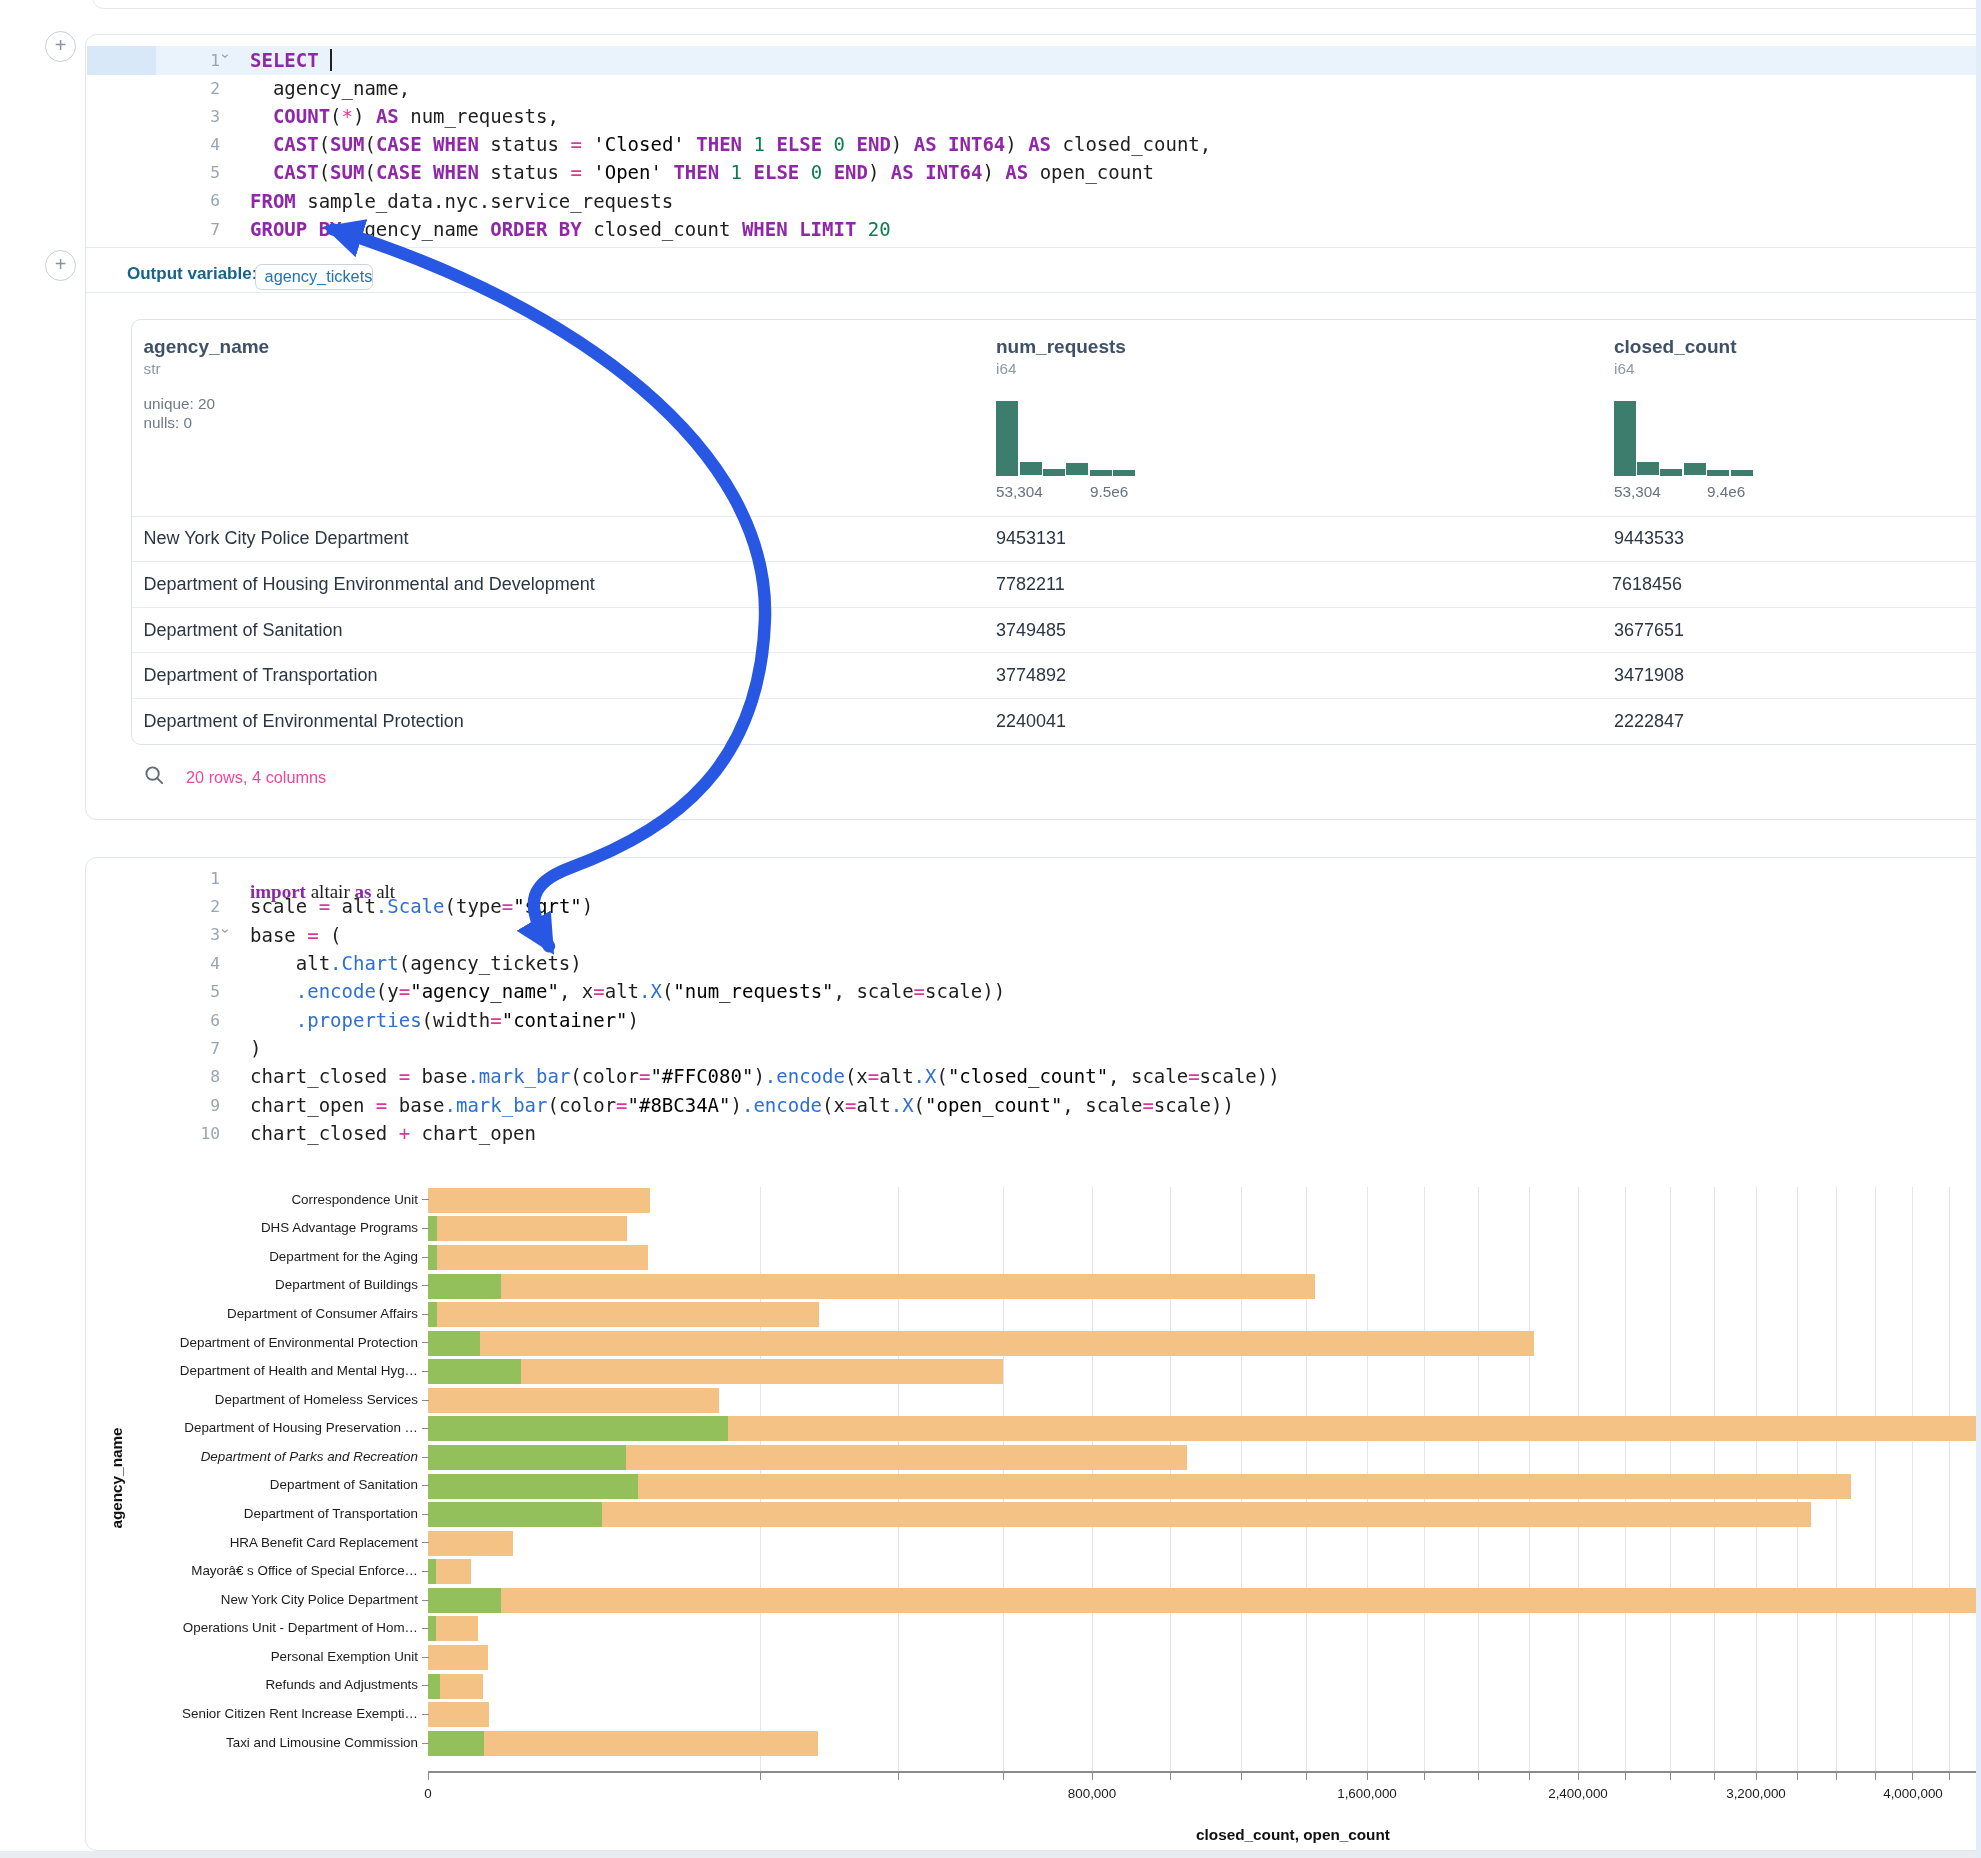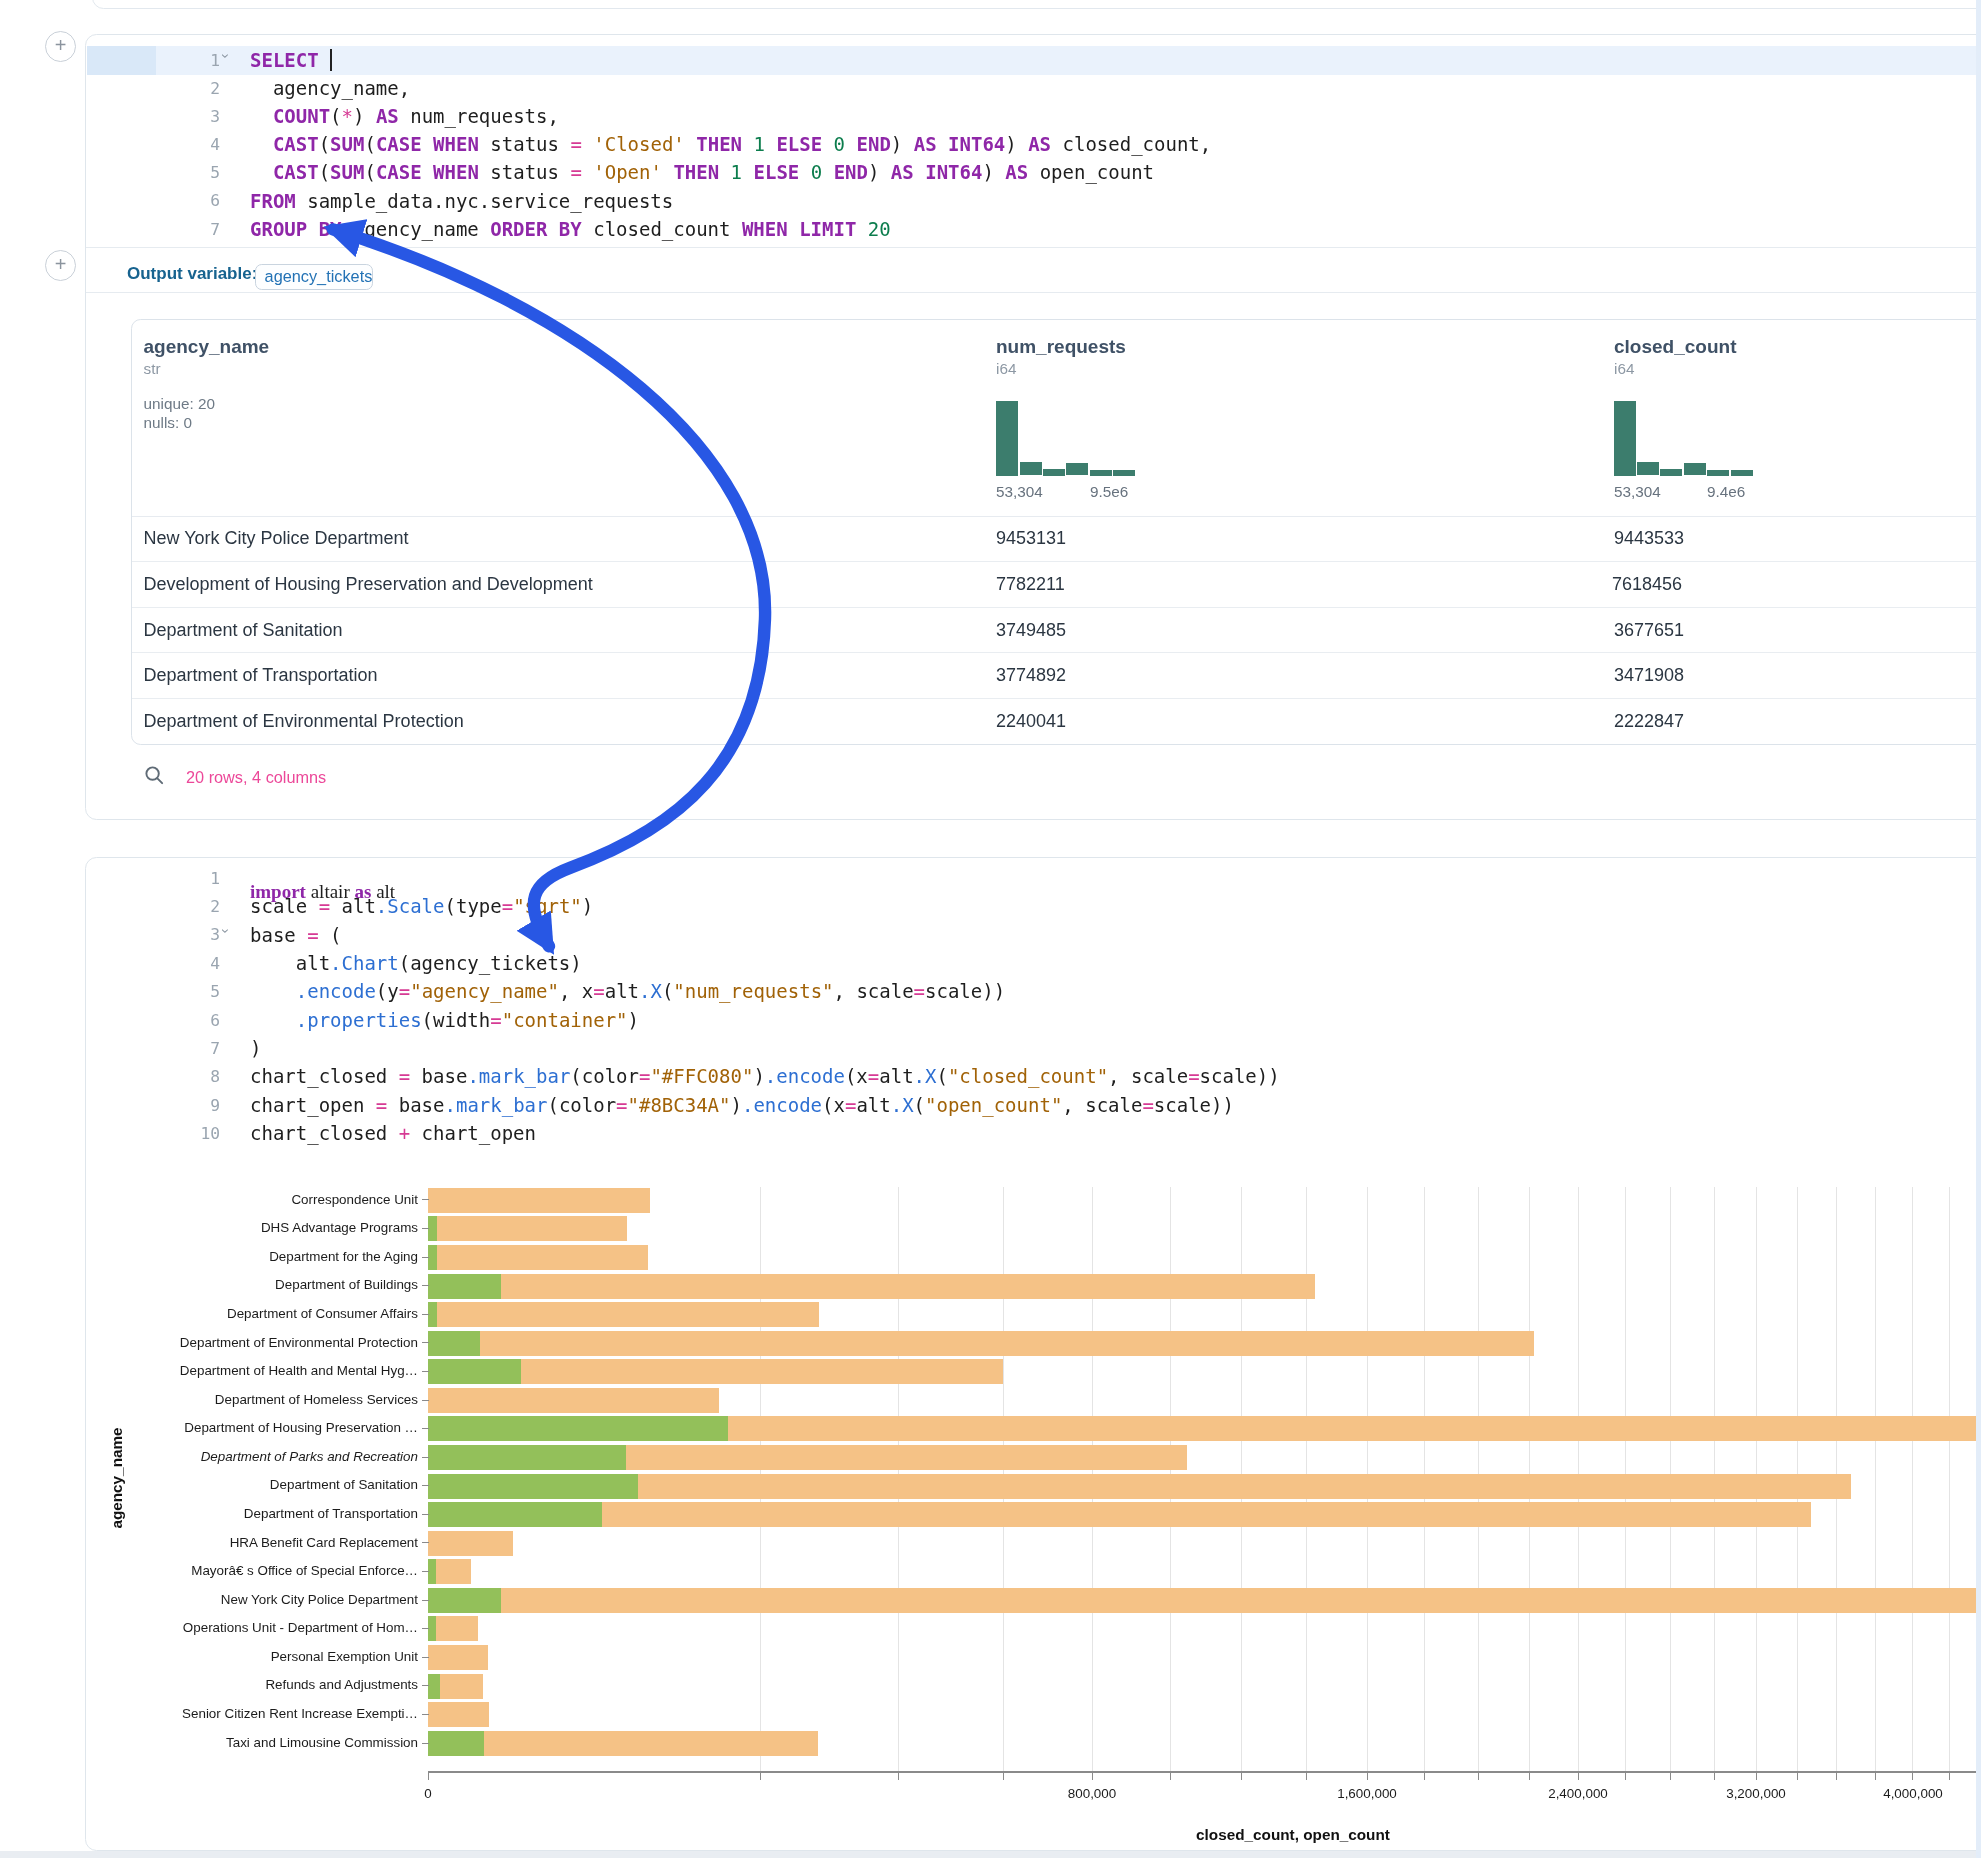--- a/index.html
+++ b/index.html
@@ -4,21 +4,21 @@
 <style>
   html,body{margin:0;padding:0;}
   body{width:1982px;height:1858px;position:relative;overflow:hidden;background:#ffffff;
        font-family:"Liberation Sans",sans-serif;color:#1e2730;}
   .abs{position:absolute;}
   .cell{border:1.4px solid #dfe6ec;border-radius:11.5px;background:#fff;}
   .gutter-num{width:38px;text-align:right;color:#9aa5b0;font-size:16.3px;font-family:"DejaVu Sans Mono",monospace;}
   .code-line{white-space:pre;font-size:19px;line-height:28px;font-family:"DejaVu Sans Mono",monospace;color:#1e1e1e;}
   .tk-kw{color:#8f27a8;font-weight:bold;}
   .tk-pl{color:#1e1e1e;}
-  .tk-str{color:#a16207;}
+  .tk-str{color:#000000;}
   .tk-num{color:#0c7d4d;}
   .tk-op{color:#d63a94;}
   .tk-fn{color:#2d6fd2;}
   .tk-cursor{display:inline-block;width:1.9px;height:22px;background:#222;vertical-align:text-bottom;}
   .fold{color:#8a95a0;font-size:14.3px;display:inline-block;transform:rotate(90deg);}
   .plus-btn{width:29px;height:29px;border-radius:50%;border:1.4px solid #c9d0d8;color:#8b949e;
             font-size:20px;line-height:26px;text-align:center;background:#fff;}
   .divider{border-top:1.4px solid #e6ebf0;height:0;}
   .col-title{font-size:19px;font-weight:bold;color:#3f5166;}
   .col-type{font-size:15.3px;color:#8d98a4;}
@@ -98,21 +98,21 @@
       <div style="position: absolute; left: 1575px; top: 150px; width: 22px; height: 5.7px; background: rgb(60, 125, 109);"></div>
       <div style="position: absolute; left: 1599px; top: 150px; width: 22px; height: 5.7px; background: rgb(60, 125, 109);"></div>
       <div class="hist-label" style="position: absolute; left: 1482px; top: 163px;">53,304</div>
       <div class="hist-label" style="position: absolute; left: 1575px; top: 163px;">9.4e6</div>
       <div style="position: absolute; left: 0px; top: 196px; width: 1874px; height: 45px;">
         <div class="tcell" style="position: absolute; left: 11.5px; top: 0px; line-height: 45px;">New York City Police Department</div>
         <div class="tcell" style="position: absolute; left: 864px; top: 0px; line-height: 45px;">9453131</div>
         <div class="tcell" style="position: absolute; left: 1482px; top: 0px; line-height: 45px;">9443533</div>
       </div>
       <div class="trow" style="position: absolute; left: 0px; top: 241px; width: 1874px; height: 45px;">
-        <div class="tcell" style="position: absolute; left: 11.5px; top: 0px; line-height: 45px;">Development of Housing Preservation and Development</div>
+        <div class="tcell" style="position: absolute; left: 11.5px; top: 0px; line-height: 45px;">Department of Housing Environmental and Development</div>
         <div class="tcell" style="position: absolute; left: 864px; top: 0px; line-height: 45px;">7782211</div>
         <div class="tcell" style="position: absolute; left: 1440px; top: 0px; line-height: 45px; margin-left: 40px;">7618456</div>
       </div>
       <div class="trow" style="position: absolute; left: 0px; top: 287px; width: 1874px; height: 45px;">
         <div class="tcell" style="position: absolute; left: 11.5px; top: 0px; line-height: 45px;">Department of Sanitation</div>
         <div class="tcell" style="position: absolute; left: 864px; top: 0px; line-height: 45px;">3749485</div>
         <div class="tcell" style="position: absolute; left: 1482px; top: 0px; line-height: 45px;">3677651</div>
       </div>
       <div class="trow" style="position: absolute; left: 0px; top: 332px; width: 1874px; height: 45px;">
         <div class="tcell" style="position: absolute; left: 11.5px; top: 0px; line-height: 45px;">Department of Transportation</div>

